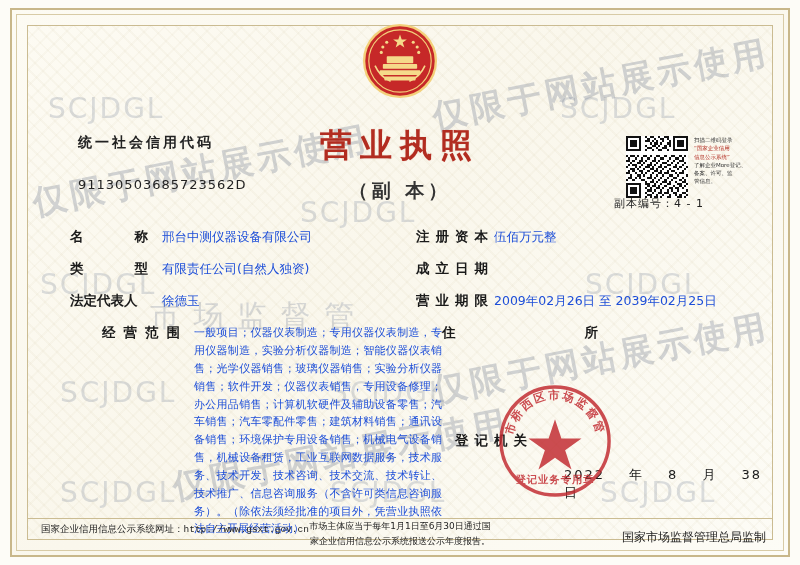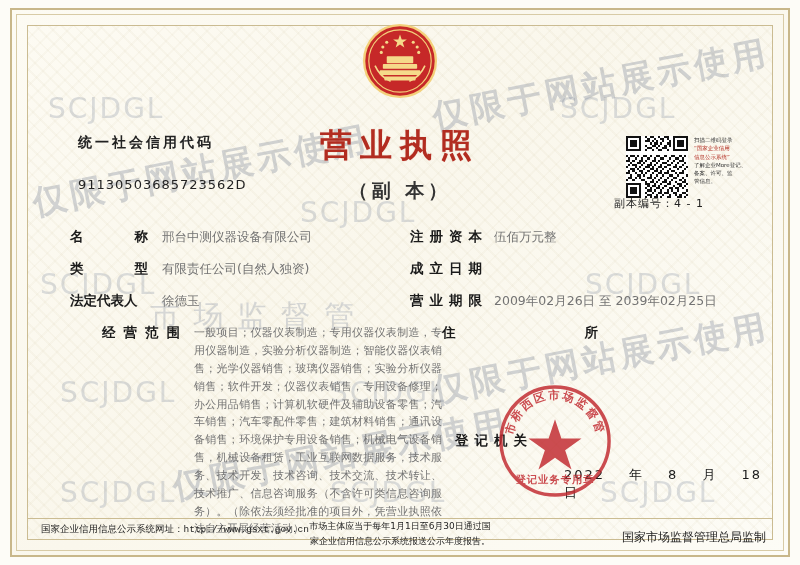--- a/index.html
+++ b/index.html
@@ -194,26 +194,26 @@
   }
   .flabel {
     font-family: "DejaVu Sans", sans-serif;
     font-size: 13.5px;
     font-weight: bold;
     color: #1a1a1a;
     white-space: nowrap;
     flex: none;
   }
   .flabel.w4 { width: 92px; letter-spacing: 8px; }
-  .flabel.r4 { width: 84px; letter-spacing: 6px; }
+  .flabel.r4 { width: 84px; letter-spacing: 6px; text-align: right; }
   .flabel.r2 { width: 84px; letter-spacing: 34px; }
   .fvalue {
     font-family: "DejaVu Sans", sans-serif;
     font-size: 12.5px;
-    color: #737373;
+    color: #1d4ed8;
     line-height: 1.45;
   }
   .fvalue.small {
     font-size: 11px;
     line-height: 1.62;
     text-align: justify;
   }
   .scope-row .col-left { width: 340px; margin-left: 32px; }
   .scope-row .fvalue { width: 250px; }
 
@@ -638,21 +638,21 @@
       <path id="sealArc" d="M 60 60 m -43,0 a 43,43 0 1,1 86,0" fill="none" stroke="none"></path>
       <text font-size="11.5" fill="#c1272d" font-family="DejaVu Sans, sans-serif" font-weight="bold" letter-spacing="2.2">
         <textPath href="#sealArc" startOffset="50%" text-anchor="middle">邢台市桥西区市场监督管理局</textPath>
       </text>
       <polygon fill="#c1272d" points="60,38 66.5,57.5 87,57.5 70.3,69.5 76.8,89 60,77 43.2,89 49.7,69.5 33,57.5 53.5,57.5"></polygon>
       <text x="60" y="103" font-size="10.5" fill="#c1272d" text-anchor="middle" font-family="DejaVu Sans, sans-serif" font-weight="bold" letter-spacing="1">登记业务专用章</text>
     </svg>
   </div>
 
   <div class="issue-date">
-    <span>2022</span><span>年</span><span>8</span><span>月</span><span>18</span><span>日</span>
+    <span>2022</span><span>年</span><span>8</span><span>月</span><span>38</span><span>日</span>
   </div>
 
   <div class="hairline"></div>
 
   <div class="footer">
     <div class="foot-left">
       <span>国家企业信用信息公示系统网址：</span><a href="#">http://www.gsxt.gov.cn</a>
     </div>
     <div class="foot-center">
       <div>市场主体应当于每年1月1日至6月30日通过国</div>

